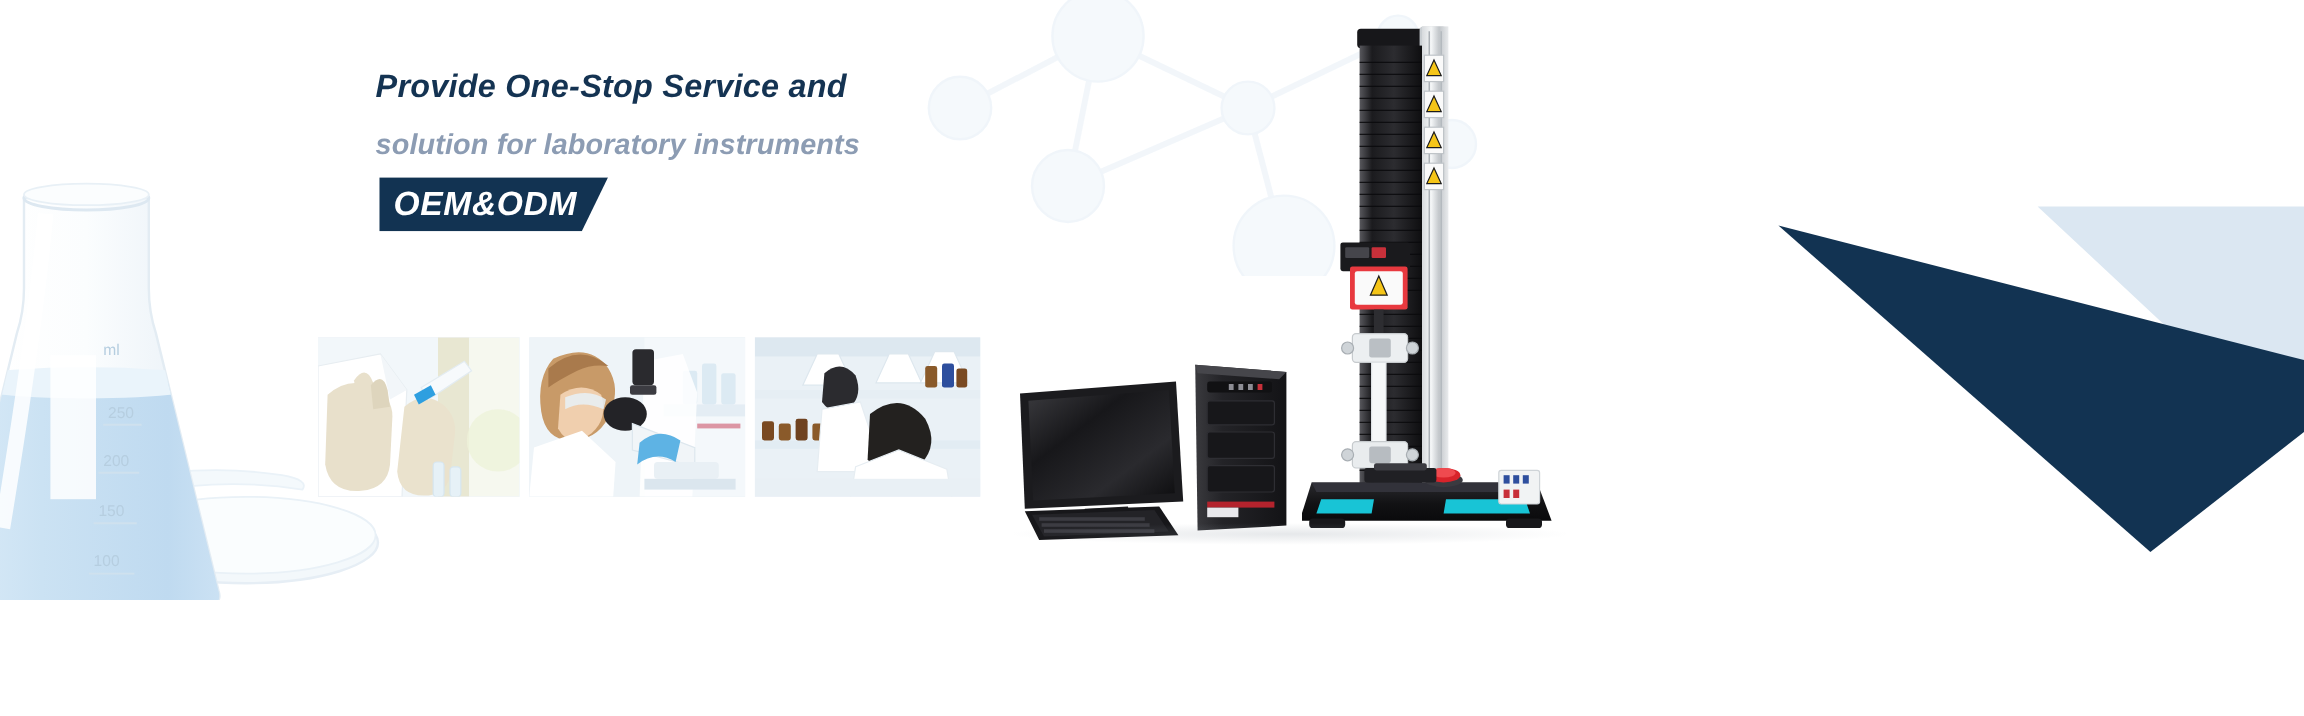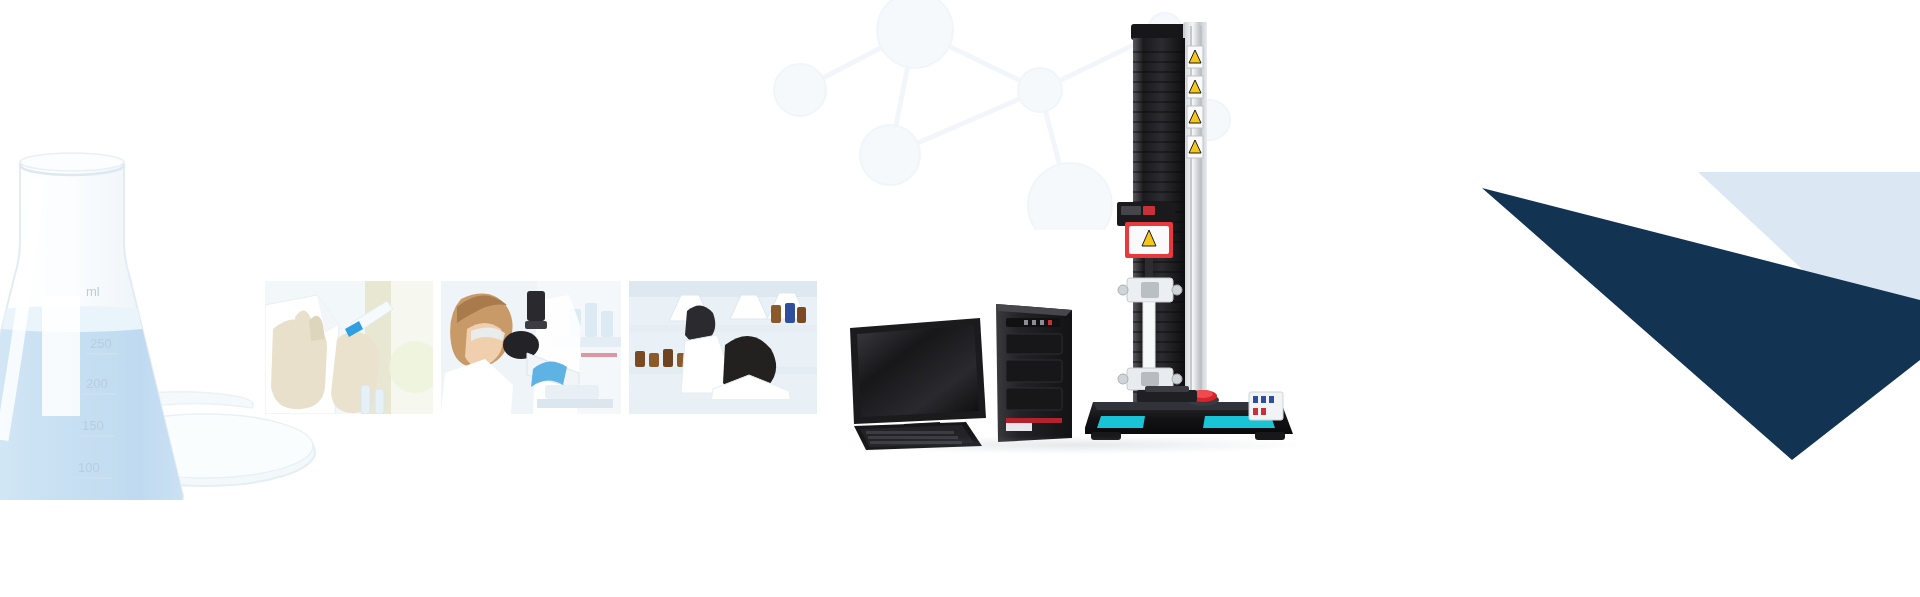--- a/index.html
+++ b/index.html
@@ -187,20 +187,27 @@
         <line x1="96" y1="254" x2="128" y2="254"></line>
         <line x1="92" y1="294" x2="126" y2="294"></line>
         <line x1="88" y1="336" x2="124" y2="336"></line>
         <line x1="84" y1="378" x2="122" y2="378"></line>
       </g>
 
       <rect x="52" y="196" width="38" height="120" fill="#ffffff" opacity=".85"></rect>
     </g>
   </svg>
 
+  <div class="copy">
+    <p class="headline">Provide One-Stop Service and</p>
+    <p class="subline">solution for laboratory instruments</p>
+    <span class="badge-wrap">
+      <span class="badge">OEM&amp;ODM</span>
+    </span>
+  </div>
 
   <div class="photostrip">
 
     <div class="photo p1">
       <svg class="scene" viewBox="0 0 168 133" preserveAspectRatio="xMidYMid slice" xmlns="http://www.w3.org/2000/svg">
         <rect width="168" height="133" fill="#f2f7fa"></rect>
         <rect x="100" y="0" width="26" height="133" fill="#e8e7d2"></rect>
         <rect x="126" y="0" width="42" height="133" fill="#f6f8ef"></rect>
         <circle cx="150" cy="86" r="26" fill="#eef2d9" opacity=".8"></circle>
 

